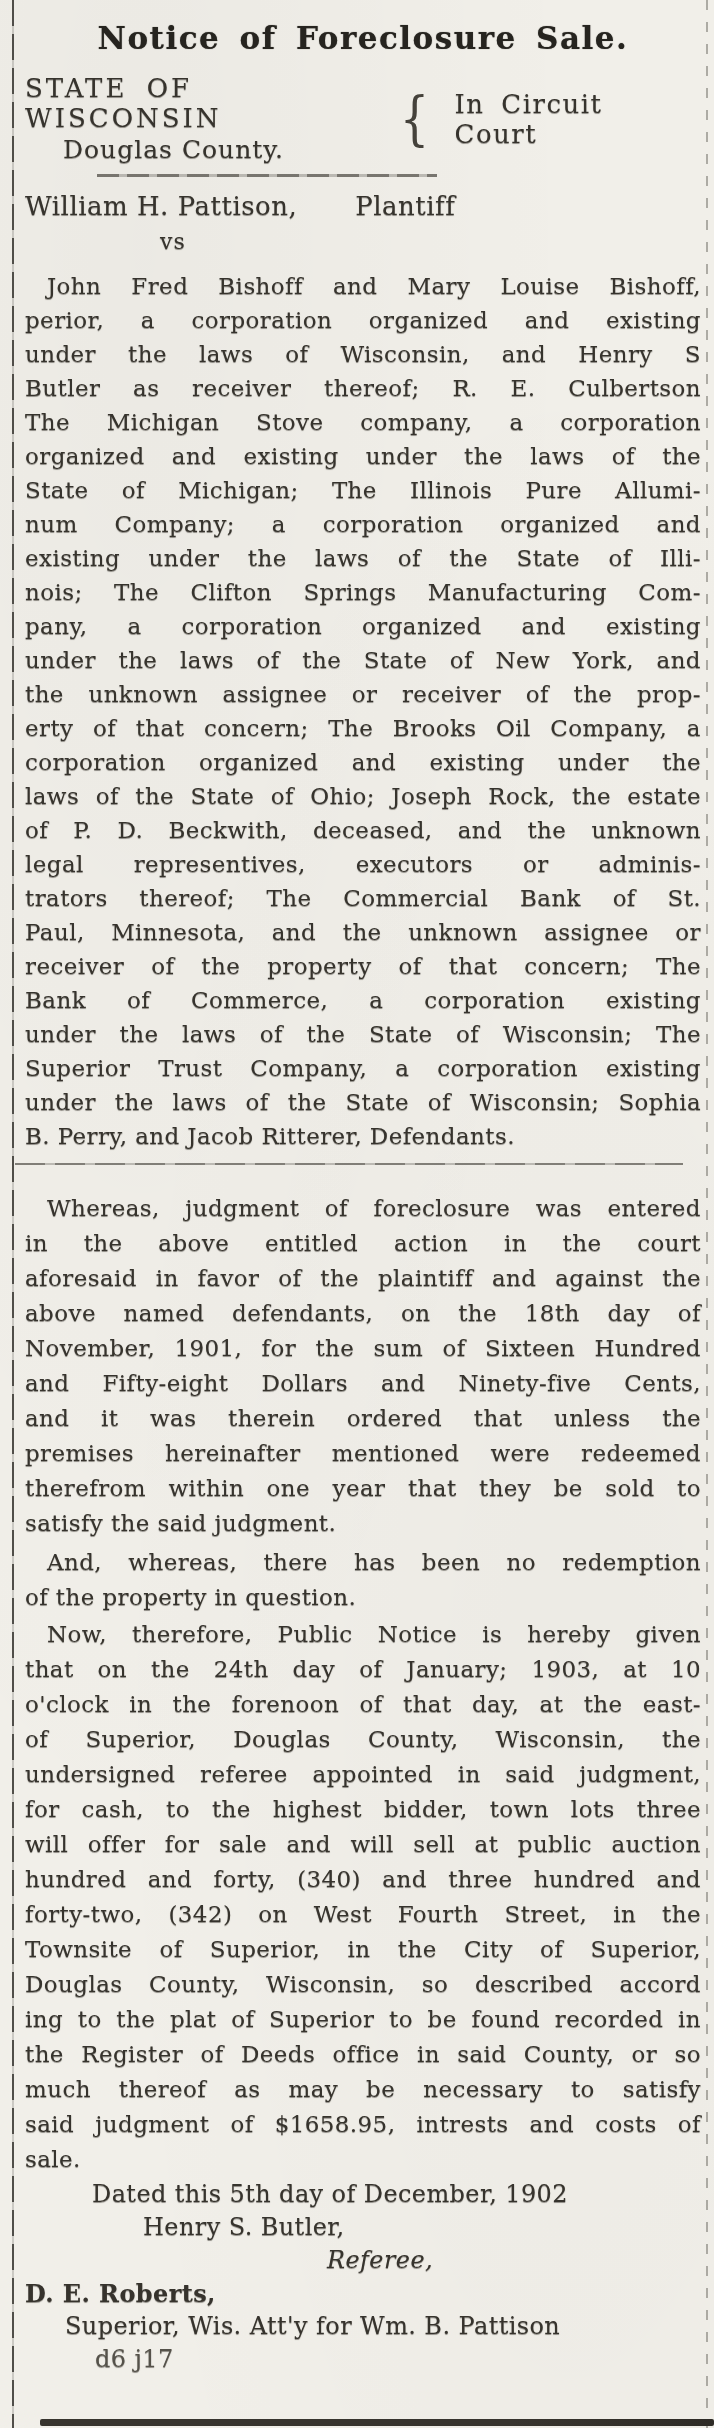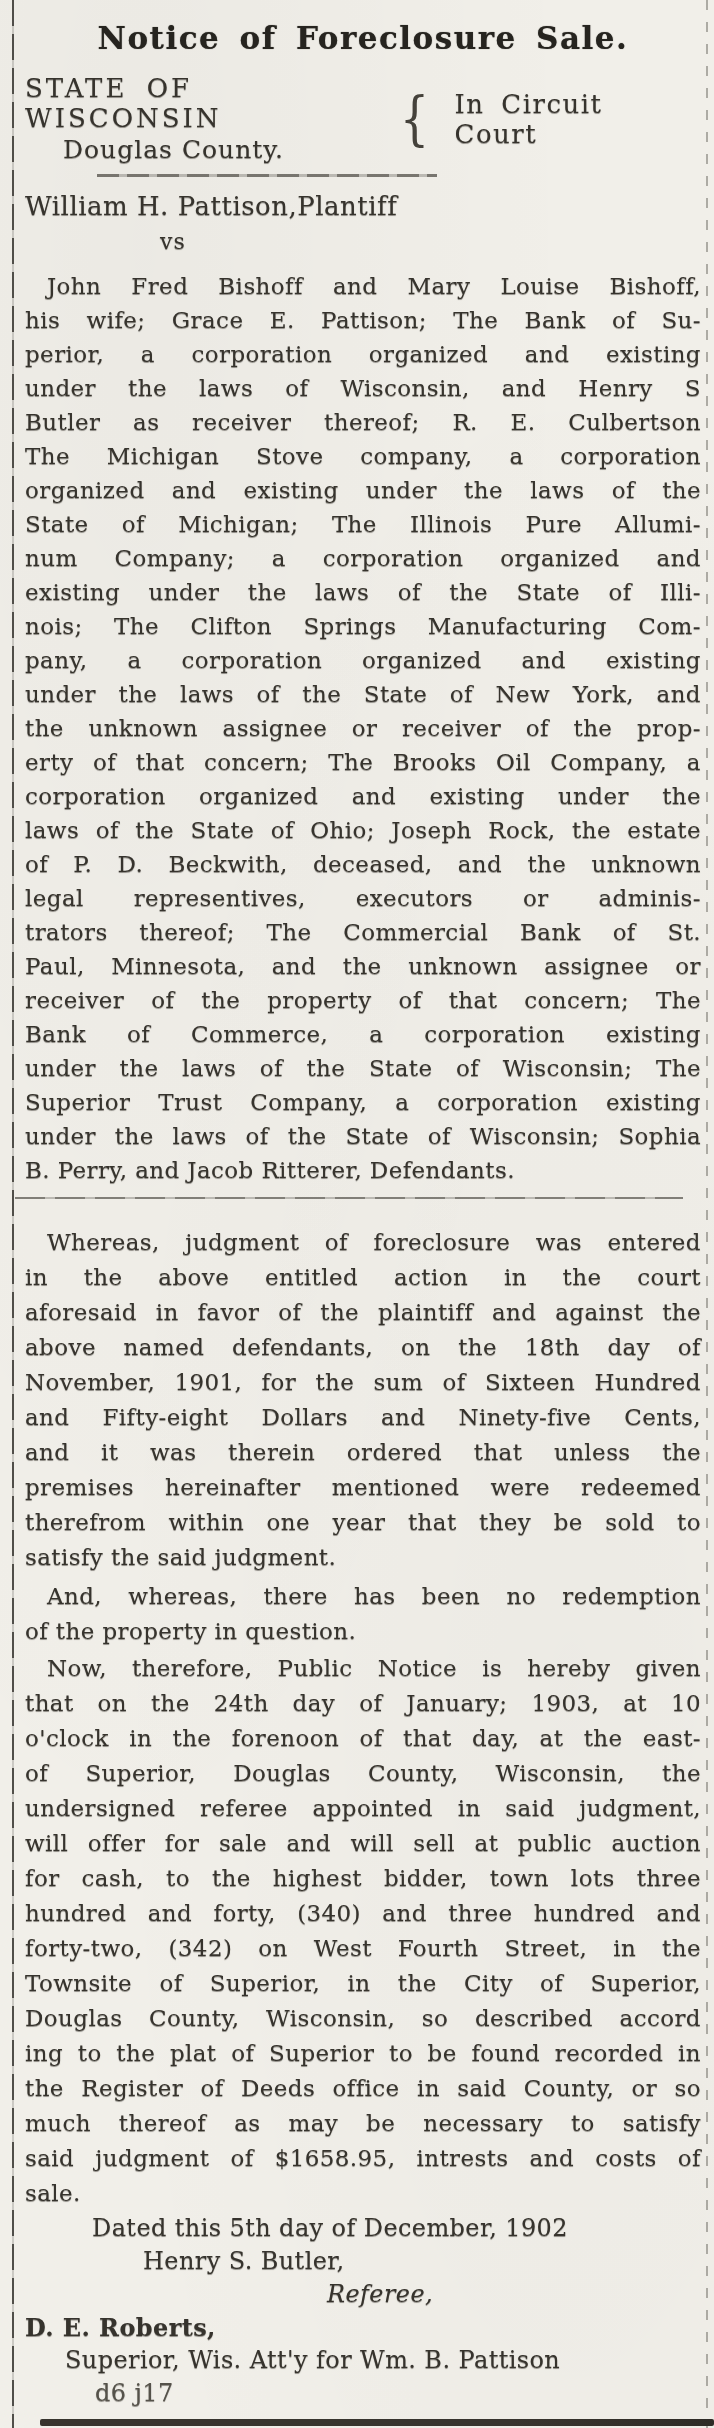--- a/index.html
+++ b/index.html
@@ -65,21 +65,21 @@
   .divider-2 {
     margin: 10px 0 0 -10px; width: 668px; height: 2px;
     background: repeating-linear-gradient(to right,
       rgba(70,67,60,0.65) 0 30px, rgba(70,67,60,0.3) 30px 40px);
   }
 
   .plaintiff-row {
     margin-top: 14px; font-size: 26px; letter-spacing: 0.5px;
     display: flex;
   }
-  .plaintiff-label { }
+  .plaintiff-label { margin-left: 58px; }
   .vs-line { margin: 8px 0 0 135px; font-size: 22px; letter-spacing: 1px; }
 
   .t-line {
     font-size: 23px; line-height: 35px;
     letter-spacing: 0.4px;
     text-align: justify; text-align-last: justify; -moz-text-align-last: justify;
     white-space: normal;
   }
   .t-line.last { text-align-last: left; -moz-text-align-last: left; }
   .t-line.indent { text-indent: 22px; }
@@ -122,21 +122,20 @@
 
     <div class="plaintiff-row blur">
       <span>William H. Pattison,</span>
       <span class="plaintiff-label">Plantiff</span>
     </div>
 
     <div class="vs-line blur">vs</div>
 
     <div id="caption-paragraph" class="blur">
         <div class="t-line indent">John Fred Bishoff and Mary Louise Bishoff,</div>
-        <div class="t-line">his wife; Grace E. Pattison; The Bank of Su-</div>
         <div class="t-line">perior, a corporation organized and existing</div>
         <div class="t-line">under the laws of Wisconsin, and Henry S</div>
         <div class="t-line">Butler as receiver thereof; R. E. Culbertson</div>
         <div class="t-line">The Michigan Stove company, a corporation</div>
         <div class="t-line">organized and existing under the laws of the</div>
         <div class="t-line">State of Michigan; The Illinois Pure Allumi-</div>
         <div class="t-line">num Company; a corporation organized and</div>
         <div class="t-line">existing under the laws of the State of Illi-</div>
         <div class="t-line">nois; The Clifton Springs Manufacturing Com-</div>
         <div class="t-line">pany, a corporation organized and existing</div>
@@ -175,22 +174,22 @@
         <div class="body-para-1">
           <div class="t-line indent">And, whereas, there has been no redemption</div>
           <div class="t-line last">of the property in question.</div>
         </div>
         <div class="body-para-2">
           <div class="t-line indent">Now, therefore, Public Notice is hereby given</div>
           <div class="t-line">that on the 24th day of January; 1903, at 10</div>
           <div class="t-line">o'clock in the forenoon of that day, at the east-</div>
           <div class="t-line">of Superior, Douglas County, Wisconsin, the</div>
           <div class="t-line">undersigned referee appointed in said judgment,</div>
+          <div class="t-line">for cash, to the highest bidder, town lots three</div>
           <div class="t-line">will offer for sale and will sell at public auction</div>
-          <div class="t-line">for cash, to the highest bidder, town lots three</div>
           <div class="t-line">hundred and forty, (340) and three hundred and</div>
           <div class="t-line">forty-two, (342) on West Fourth Street, in the</div>
           <div class="t-line">Townsite of Superior, in the City of Superior,</div>
           <div class="t-line">Douglas County, Wisconsin, so described accord</div>
           <div class="t-line">ing to the plat of Superior to be found recorded in</div>
           <div class="t-line">the Register of Deeds office in said County, or so</div>
           <div class="t-line">much thereof as may be necessary to satisfy</div>
           <div class="t-line">said judgment of $1658.95, intrests and costs of</div>
           <div class="t-line last">sale.</div>
         </div>

